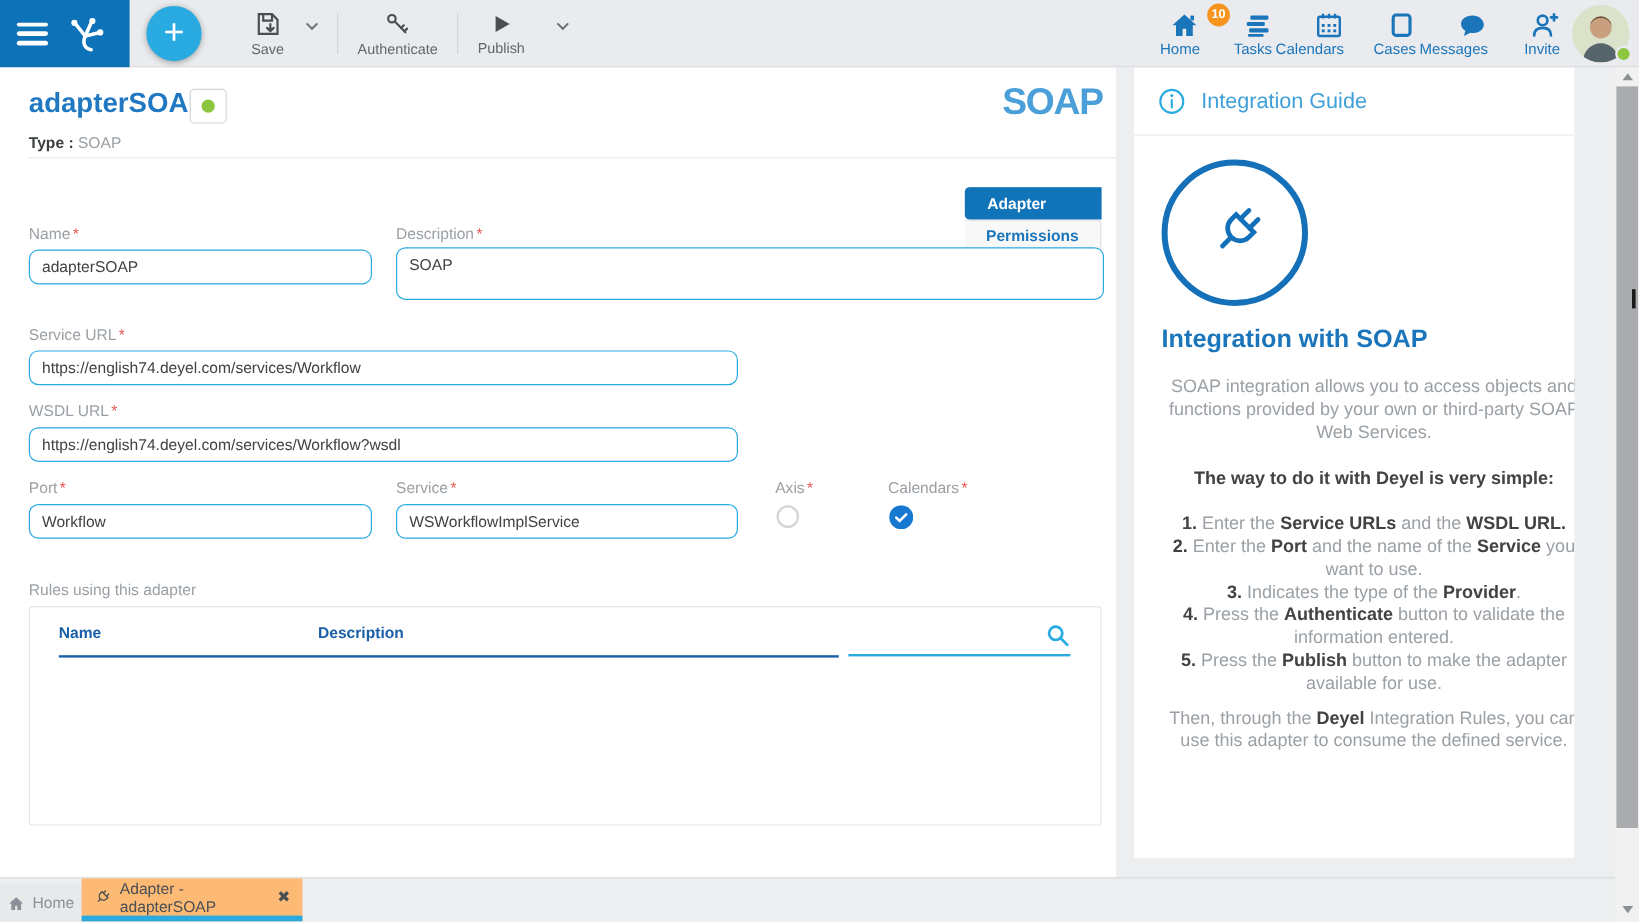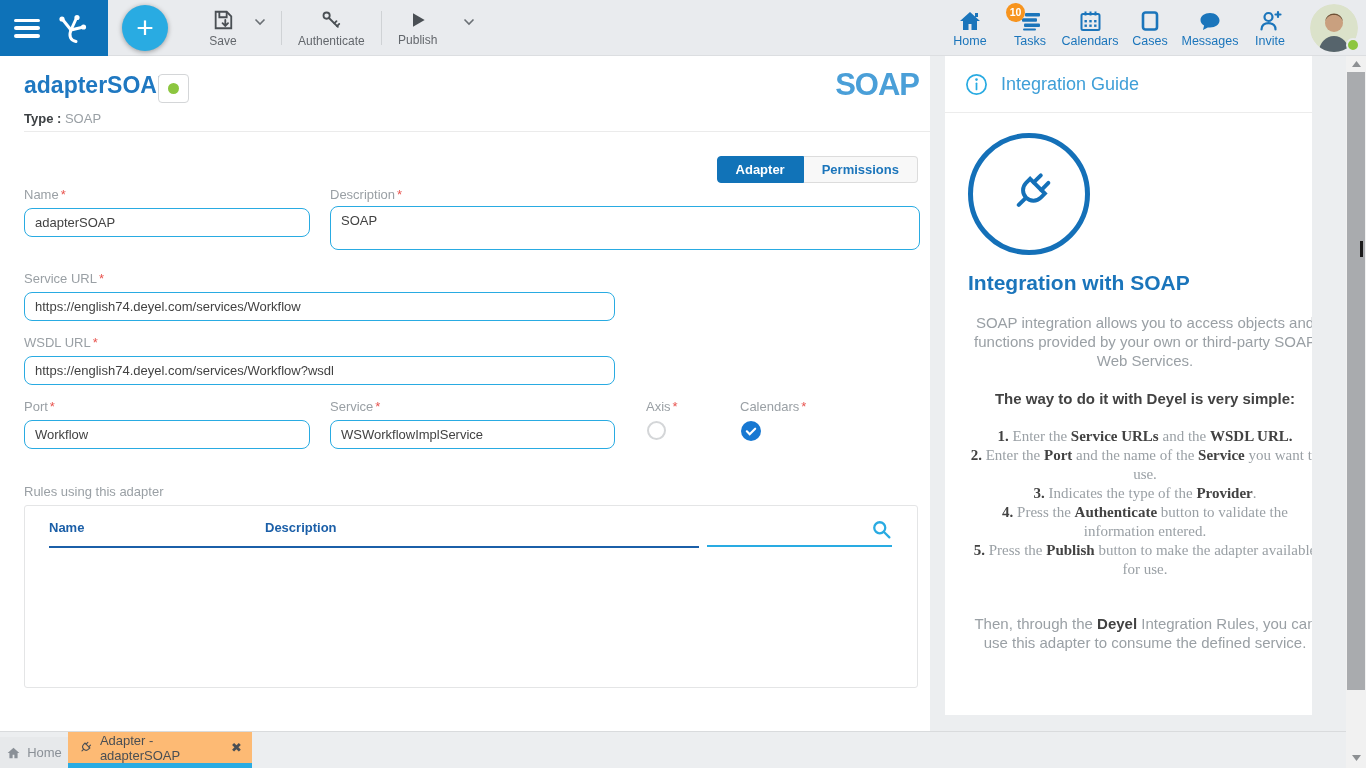--- a/index.html
+++ b/index.html
@@ -17,21 +17,21 @@
   .brandlogo { margin-left:13px; width:36px; height:36px; }
   .fab { position:absolute; left:122px; top:5px; width:46px; height:46px; border-radius:50%;
     background:#29abe2; border:none; color:#fff; font-size:30px; font-weight:400; line-height:44px;
     text-align:center; box-shadow:0 1px 5px rgba(0,0,0,.35); cursor:pointer; }
   .tools { position:absolute; left:194px; top:0; height:56px; display:flex; align-items:stretch; }
   .tool-btn { display:flex; flex-direction:column; align-items:center; justify-content:center;
     padding:0 9px; min-width:58px; color:#63676c; font-size:12px; gap:3px; background:none; border:none; cursor:pointer; }
   .chev { align-self:center; margin:-12px 8px 0 2px; cursor:pointer; }
   .vsep { width:1px; background:#cfd2d5; margin:11px 7px; }
   .topnav { position:absolute; right:66px; top:0; height:56px; display:flex; align-items:center; }
-  .nav-item { width:60px; display:flex; flex-direction:column; align-items:center; gap:1px;
+  .nav-item { width:60px; display:flex; flex-direction:column; align-items:flex-end; gap:1px;
     color:#1b75bb; font-size:12.5px; cursor:pointer; position:relative; }
   .nav-item svg { display:block; }
   .badge { position:absolute; top:-6px; left:6px; min-width:19px; height:19px; border-radius:50%;
     background:#f7941e; color:#fff; font-size:10.5px; font-weight:bold; line-height:19px; text-align:center; }
   .avatar { position:absolute; right:8px; top:4px; width:48px; height:48px; border-radius:50%;
     overflow:visible; cursor:pointer; }
   .avatar svg { border-radius:50%; display:block; }
   .presence { position:absolute; right:-2px; bottom:0; width:14px; height:14px; border-radius:50%;
     background:#8dc63f; border:2px solid #e9ebee; }
 
@@ -45,21 +45,21 @@
   .status-chip { position:absolute; left:158px; top:18px; width:31px; height:29px; background:#fff;
     border:1px solid #d4d6d8; border-radius:4px; display:flex; align-items:center; justify-content:center; cursor:pointer; }
   .status-dot { width:11px; height:11px; border-radius:50%; background:#8cc63f; }
   .type-line { position:absolute; left:24px; top:55px; font-size:13px; }
   .type-line b { color:#3c4043; }
   .type-line .val { color:#9aa0a5; }
   .provider-logo { position:absolute; right:11px; top:11px; font-size:31px; font-weight:bold;
     letter-spacing:-1px; color:#4a9fd8; }
   .head-divider { position:absolute; left:24px; right:0; top:75px; border-top:1px solid #ebebeb; }
 
-  .seg-tabs { position:absolute; right:12px; top:100px; display:flex; }
+  .seg-tabs { position:absolute; right:12px; top:100px; display:flex;flex-direction:column; }
   .seg { height:27px; line-height:25px; padding:0 18px; font-size:13px; cursor:pointer;font-weight:bold; }
   .seg.active { background:#1173b8; color:#fff; font-weight:bold; border:1px solid #1173b8; border-radius:4px 0 0 4px; }
   .seg.idle { background:#f8f8f8; color:#1b75bb; border:1px solid #dcdcdc; border-left:none; border-radius:0 4px 4px 0; }
 
   .flabel { position:absolute; font-size:13px; color:#9aa0a5; }
   .req { color:#e8544f; margin-left:2px; }
   .tinput { position:absolute; height:29px; border:1px solid #29abe2; border-radius:8px;
     font-size:13px; color:#424242; padding:0 10px; font-family:inherit; background:#fff; }
   .tarea { position:absolute; border:1px solid #29abe2; border-radius:8px; font-size:13px;
     color:#424242; padding:6px 10px; background:#fff; }
@@ -79,21 +79,21 @@
 
   
   .guide-head { height:57px; border-bottom:1px solid #ececec; display:flex; align-items:center; padding-left:20px; gap:13px; }
   .guide-head .gtitle { font-size:18px; color:#3f9fd8; }
   .plug-circle { position:absolute; left:23px; top:77px; width:122px; height:122px;
     border:5px solid #1470b8; border-radius:50%; display:flex; align-items:center; justify-content:center; }
   .guide-title { position:absolute; left:23px; top:215px; font-size:21px; color:#1b75bb; }
   .guide-body { position:absolute; left:23px; top:257px; width:354px; font-size:15px; color:#9aa0a5; line-height:19px; }
   .guide-body p { margin:0 0 19px; }
   .guide-body .subtitle { font-weight:bold; color:#424242; }
-  .steps { margin-bottom:35px;font-family:Liberation Serif, serif; }
+  .steps { margin-bottom:10px; }
   .b { font-weight:bold; color:#424242; }
 
   
   .scrollbar { position:absolute; top:56px; right:0; width:20px; bottom:0; background:#f1f1f1; }
   .sb-btn { position:absolute; left:0; width:20px; height:16px; display:flex; align-items:center; justify-content:center; cursor:pointer; }
   .sb-up { top:0; } .sb-down { bottom:2px; }
   .sb-thumb { position:absolute; left:1px; top:16px; width:18px; height:618px; background:#a9abae; cursor:pointer; }
 
   
   .tabbar { position:absolute; left:0; right:20px; bottom:0; height:37px; background:#eceef0;

